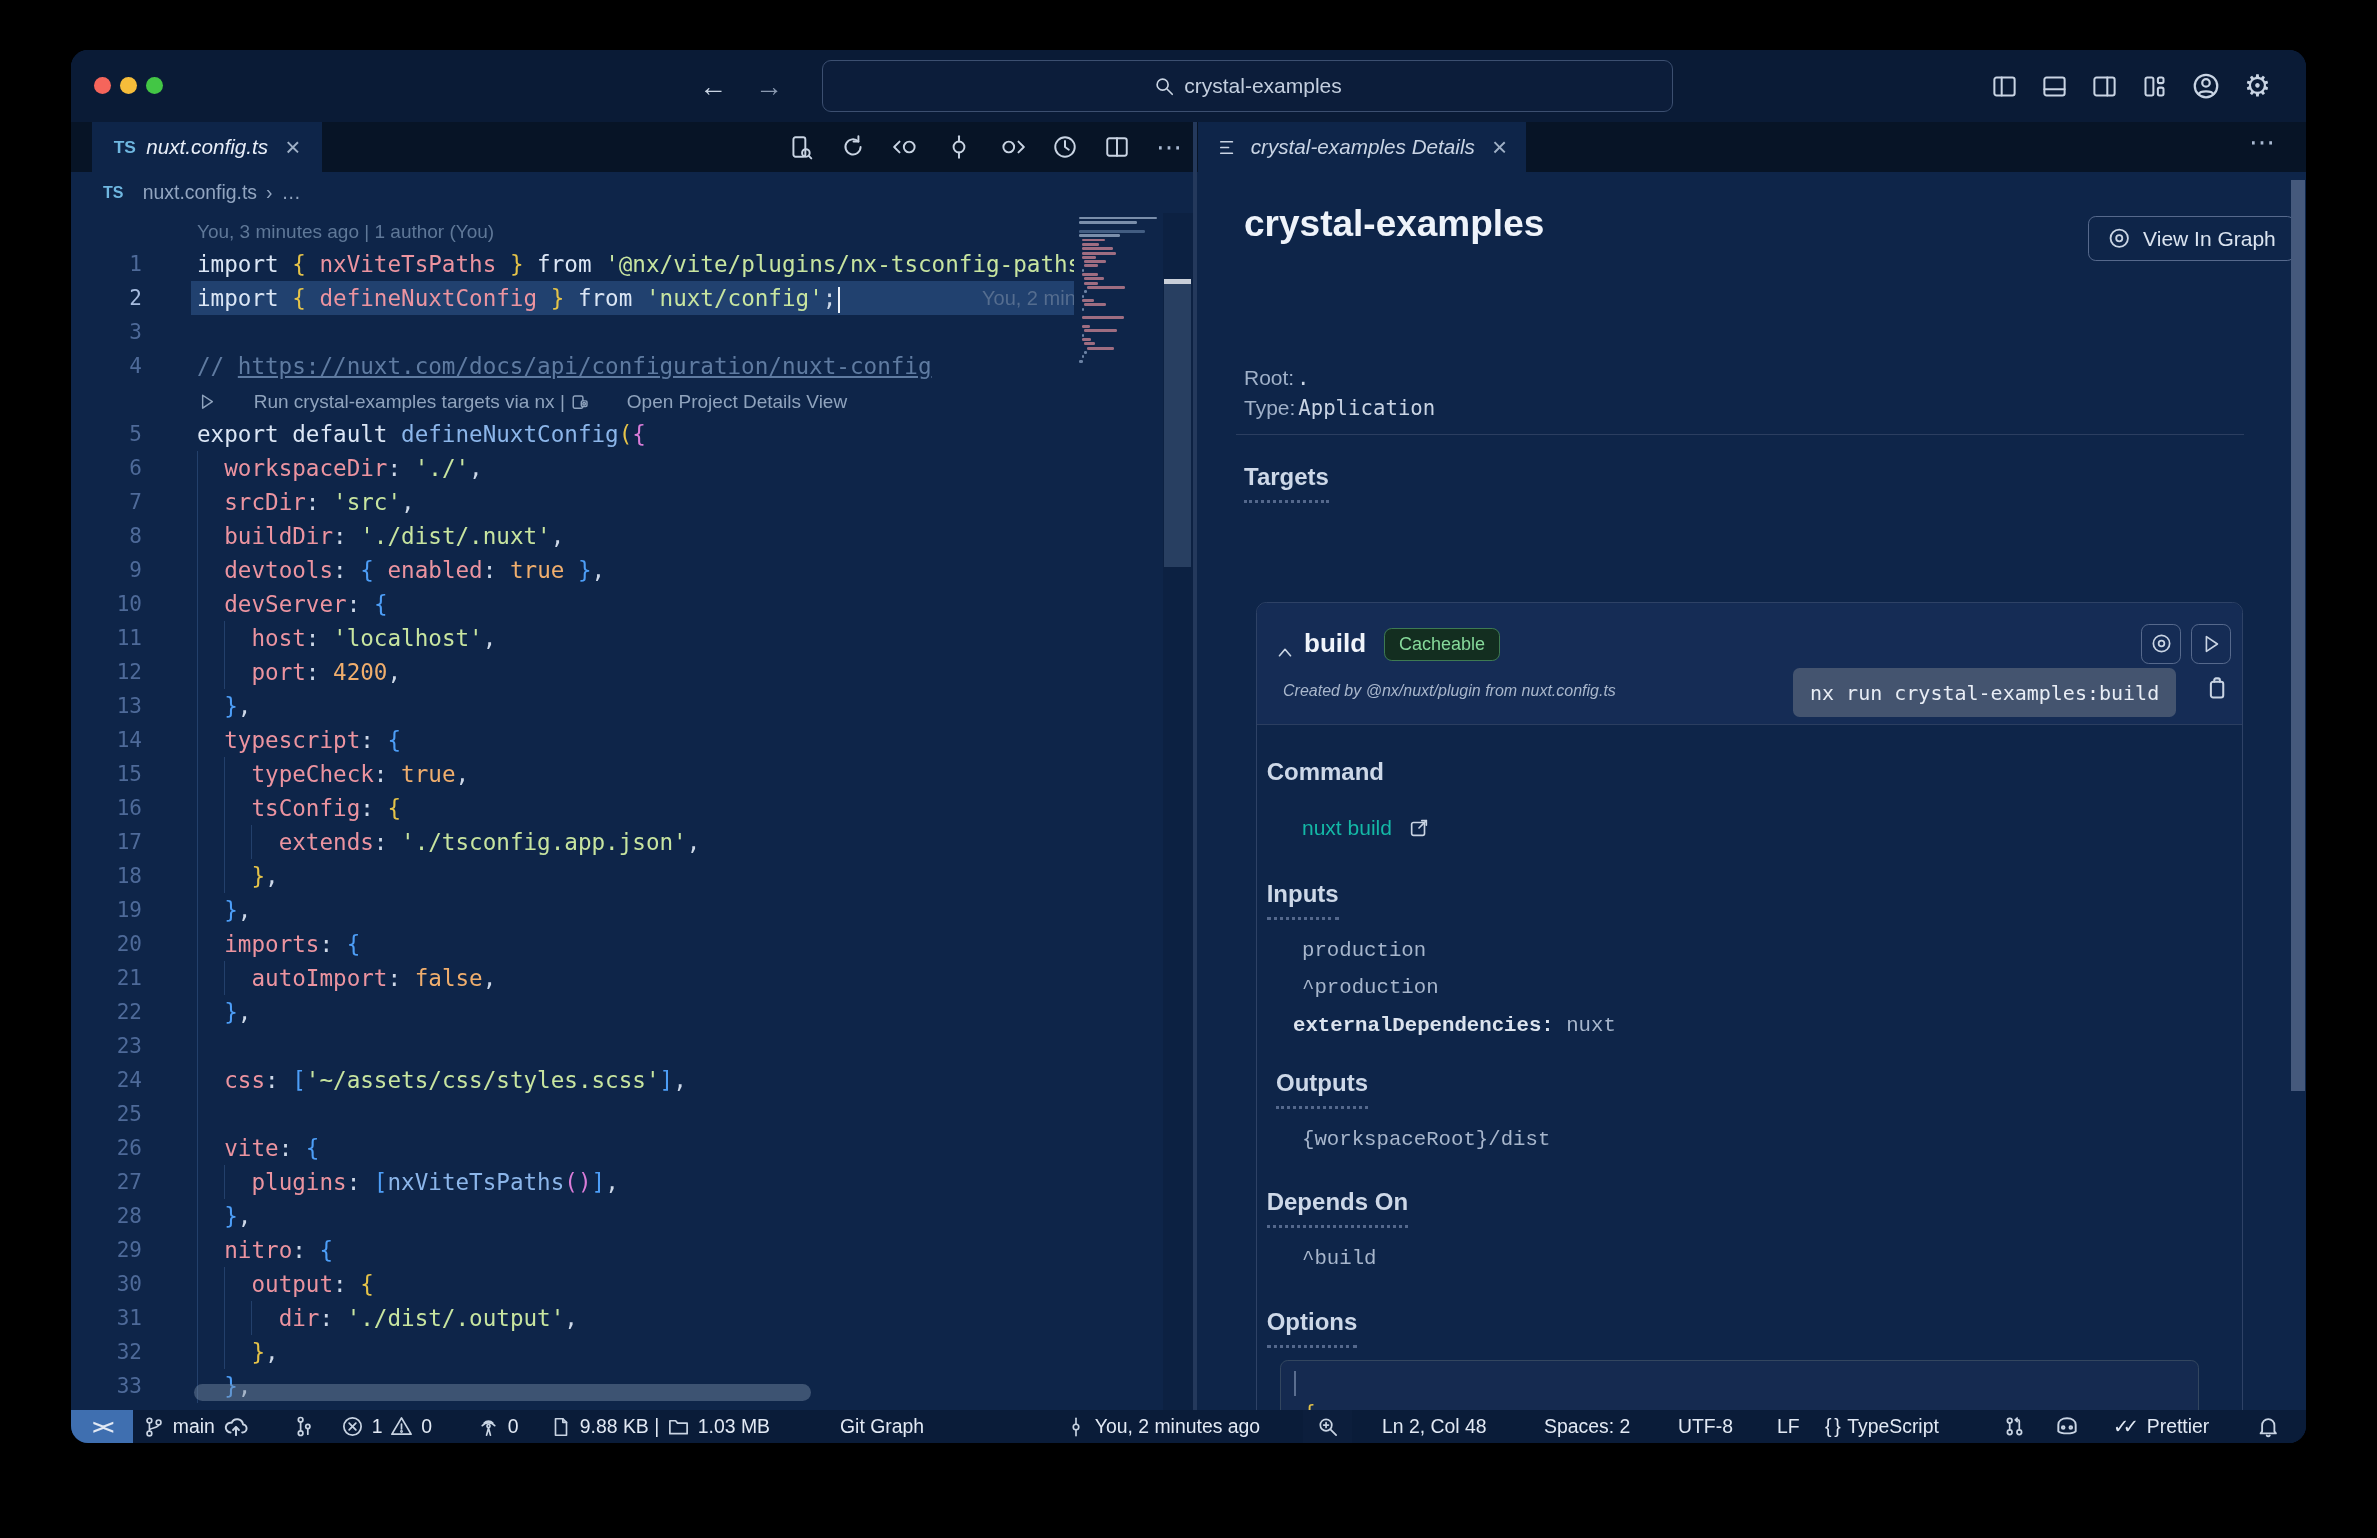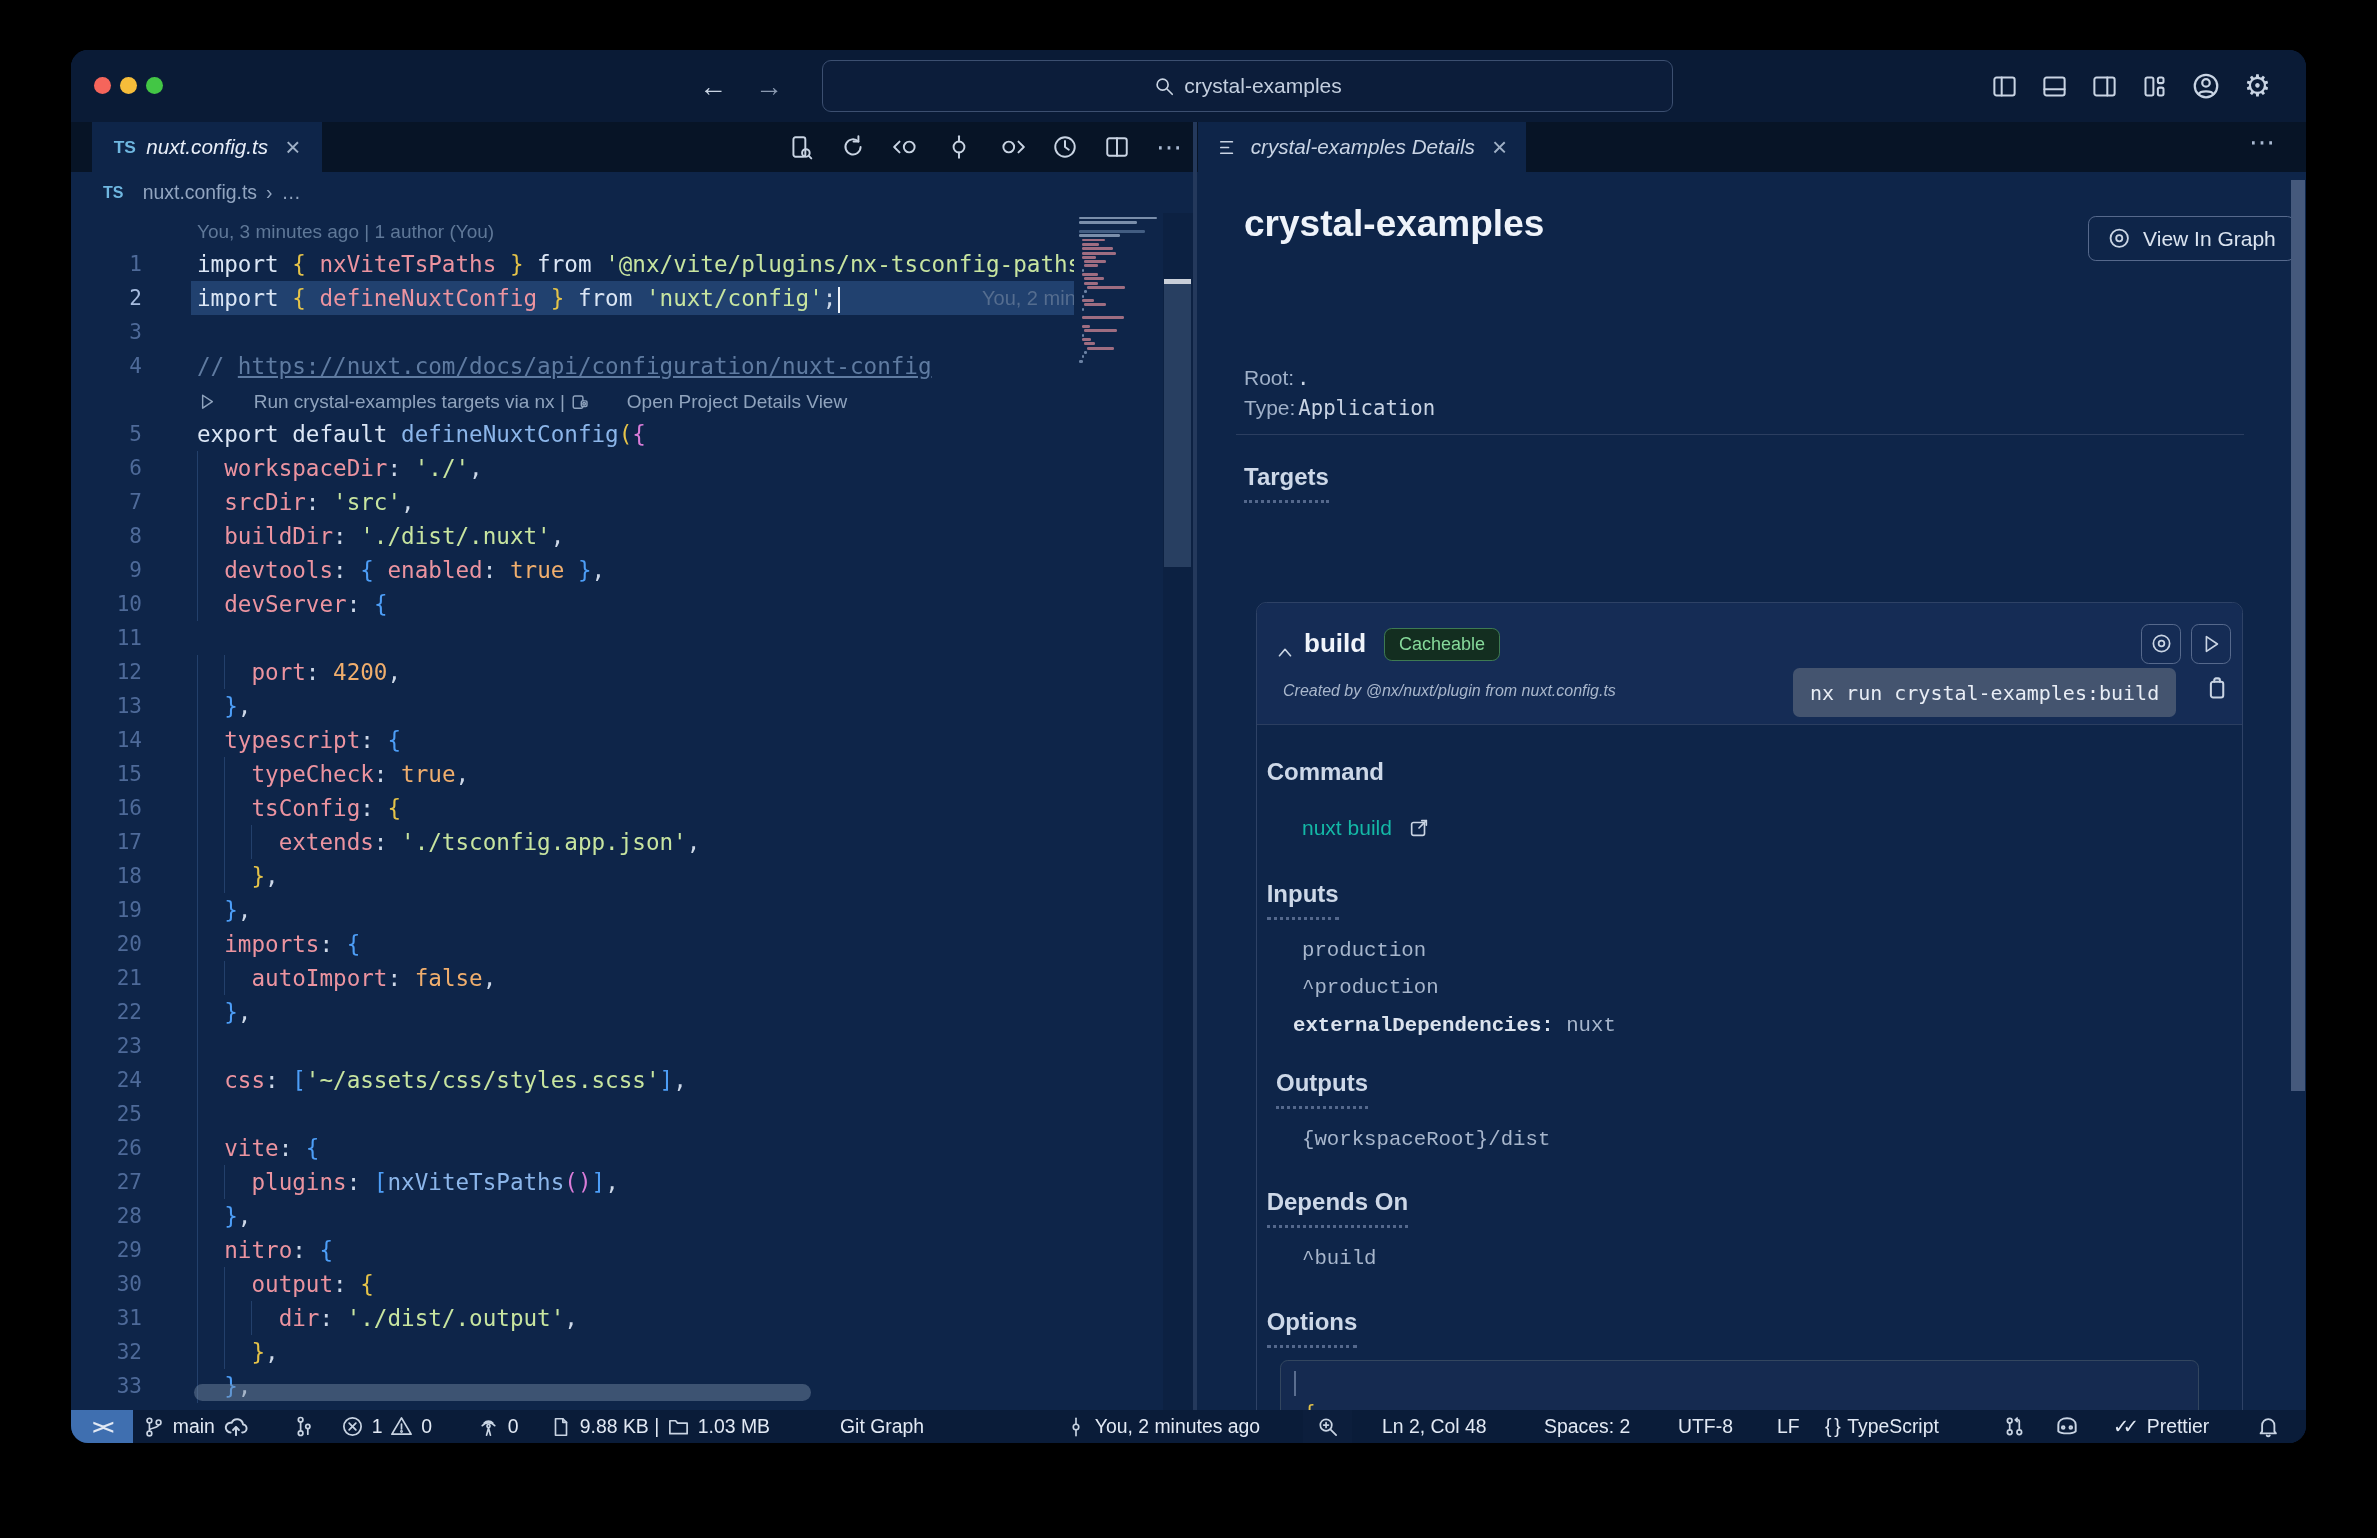--- a/index.html
+++ b/index.html
@@ -243,20 +243,21 @@
           <div class="code-row">
             <span class="num">9</span>
             <div class="line-content"><div class="guide" style="left: 0px;"></div><span class="seg tk-pn">  </span><span class="seg tk-id">devtools</span><span class="seg tk-pn">: </span><span class="seg tk-b3">{ </span><span class="seg tk-id">enabled</span><span class="seg tk-pn">: </span><span class="seg tk-num">true</span><span class="seg tk-b3"> }</span><span class="seg tk-pn">,</span></div>
           </div>
           <div class="code-row">
             <span class="num">10</span>
             <div class="line-content"><div class="guide" style="left: 0px;"></div><span class="seg tk-pn">  </span><span class="seg tk-id">devServer</span><span class="seg tk-pn">: </span><span class="seg tk-b3">{</span></div>
           </div>
           <div class="code-row">
             <span class="num">11</span>
+            <div class="line-content"><div class="guide" style="left: 0px;"></div><div class="guide" style="left: 27px;"></div><span class="seg tk-pn">    </span><span class="seg tk-id">host</span><span class="seg tk-pn">: </span><span class="seg tk-str">'localhost'</span><span class="seg tk-pn">,</span></div>
           </div>
           <div class="code-row">
             <span class="num">12</span>
             <div class="line-content"><div class="guide" style="left: 0px;"></div><div class="guide" style="left: 27px;"></div><span class="seg tk-pn">    </span><span class="seg tk-id">port</span><span class="seg tk-pn">: </span><span class="seg tk-num">4200</span><span class="seg tk-pn">,</span></div>
           </div>
           <div class="code-row">
             <span class="num">13</span>
             <div class="line-content"><div class="guide" style="left: 0px;"></div><span class="seg tk-pn">  </span><span class="seg tk-b3">}</span><span class="seg tk-pn">,</span></div>
           </div>
           <div class="code-row">

